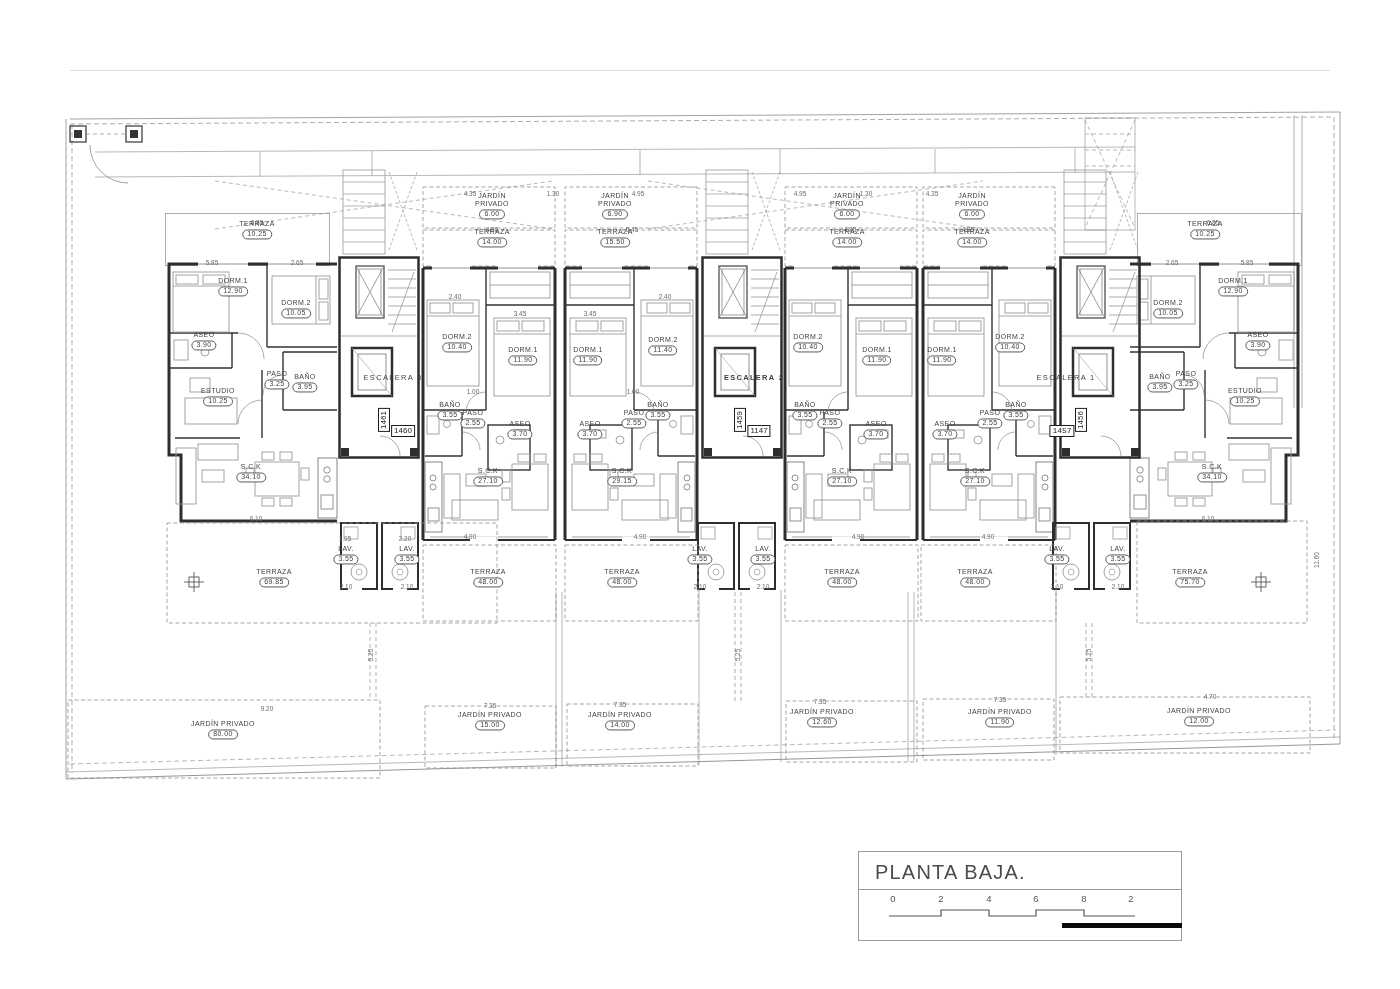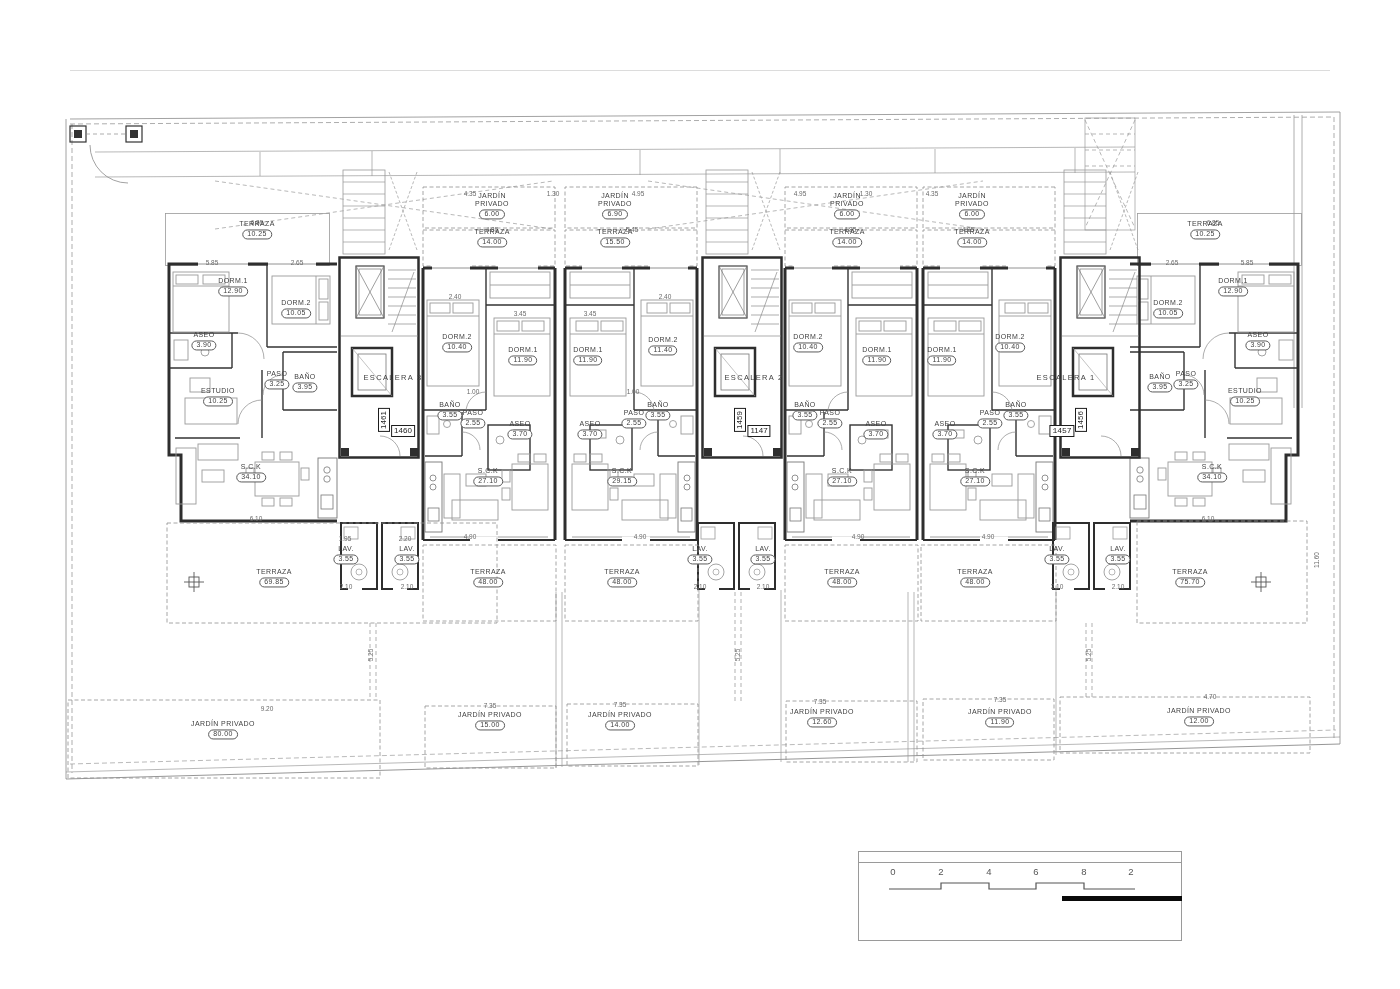--- a/index.html
+++ b/index.html
@@ -619,32 +619,33 @@
       <div class="dim" style="left: 490px; top: 705px;">7.35</div>
       <div class="dim" style="left: 620px; top: 704px;">7.35</div>
       <div class="dim" style="left: 820px; top: 701px;">7.35</div>
       <div class="dim" style="left: 1000px; top: 699px;">7.35</div>
       <div class="dim" style="left: 1210px; top: 696px;">4.70</div>
       <div class="dim rot" style="left: 370px; top: 655px;">5.25</div>
       <div class="dim rot" style="left: 737px; top: 655px;">5.25</div>
       <div class="dim rot" style="left: 1088px; top: 655px;">5.25</div>
       <div class="dim rot" style="left: 1316px; top: 560px;">11.60</div>
       <div class="stair-label" style="left: 393px; top: 377px;">ESCALERA 3</div>
-      <div class="stair-label" style="left: 754px; top: 377px;">ESCALERA 2</div>
+      <div class="stair-label" style="left: 754px; top: 377px; font-weight: bold;">ESCALERA 2</div>
       <div class="stair-label" style="left: 1066px; top: 377px;">ESCALERA 1</div>
       <div class="plot-num vert" style="left: 384px; top: 420px;">1461</div>
       <div class="plot-num" style="left: 403px; top: 431px; text-align: center;">1460</div>
       <div class="plot-num vert" style="left: 740px; top: 420px;">1459</div>
       <div class="plot-num" style="left: 759px; top: 431px;">1147</div>
       <div class="plot-num" style="left: 1062px; top: 431px; font-family: Liberation Mono, monospace;">1457</div>
       <div class="plot-num vert" style="left: 1081px; top: 420px;">1456</div>
     </div>
 
   <div class="title-block">
     <div class="tb-text">
+      <div>PLANTA BAJA.</div>
     </div>
     <div class="tb-scale">
       <svg width="320" height="35">
         <path d="M30,26 H82 V20 H130 V26 H177 V20 H225 V26 H276" fill="none" stroke="#555" stroke-width="1.2"></path>
       </svg>
       <span class="tick" style="left:34px">0</span>
       <span class="tick" style="left:82px">2</span>
       <span class="tick" style="left:130px">4</span>
       <span class="tick" style="left:177px">6</span>
       <span class="tick" style="left:225px">8</span>

